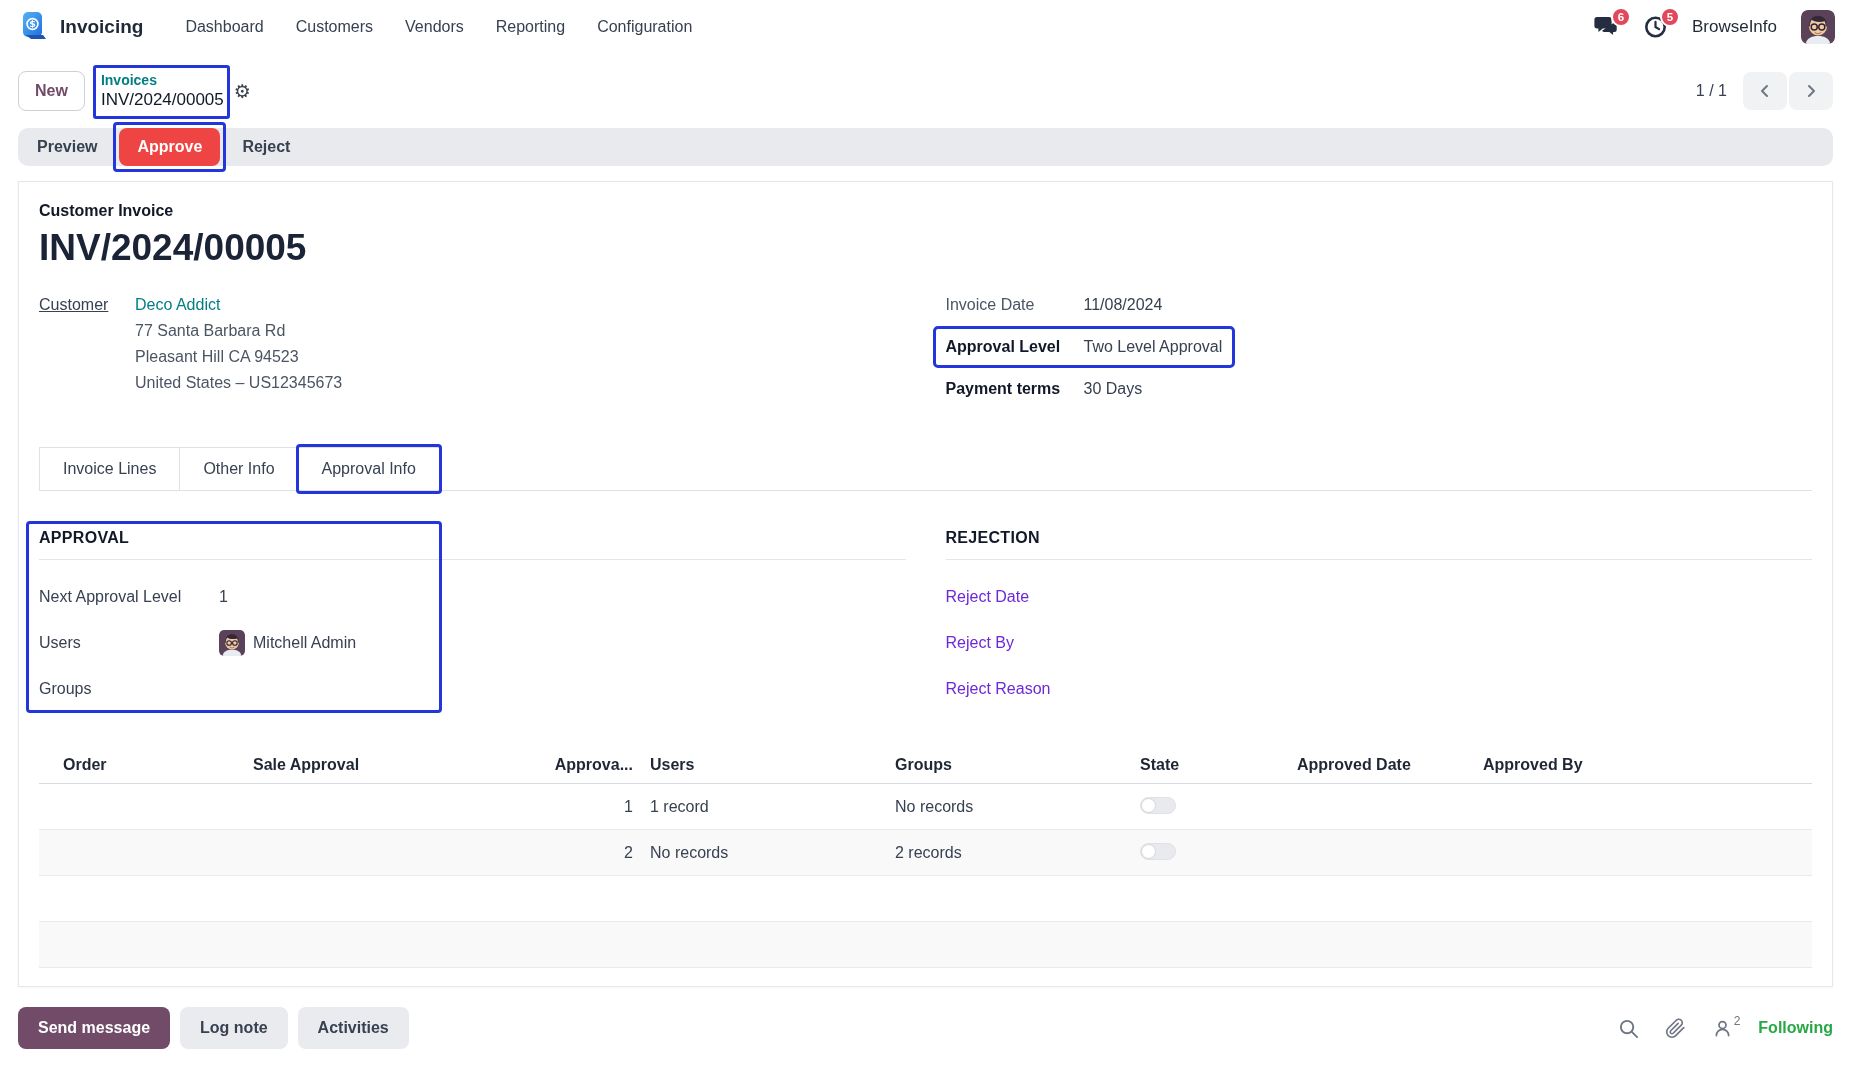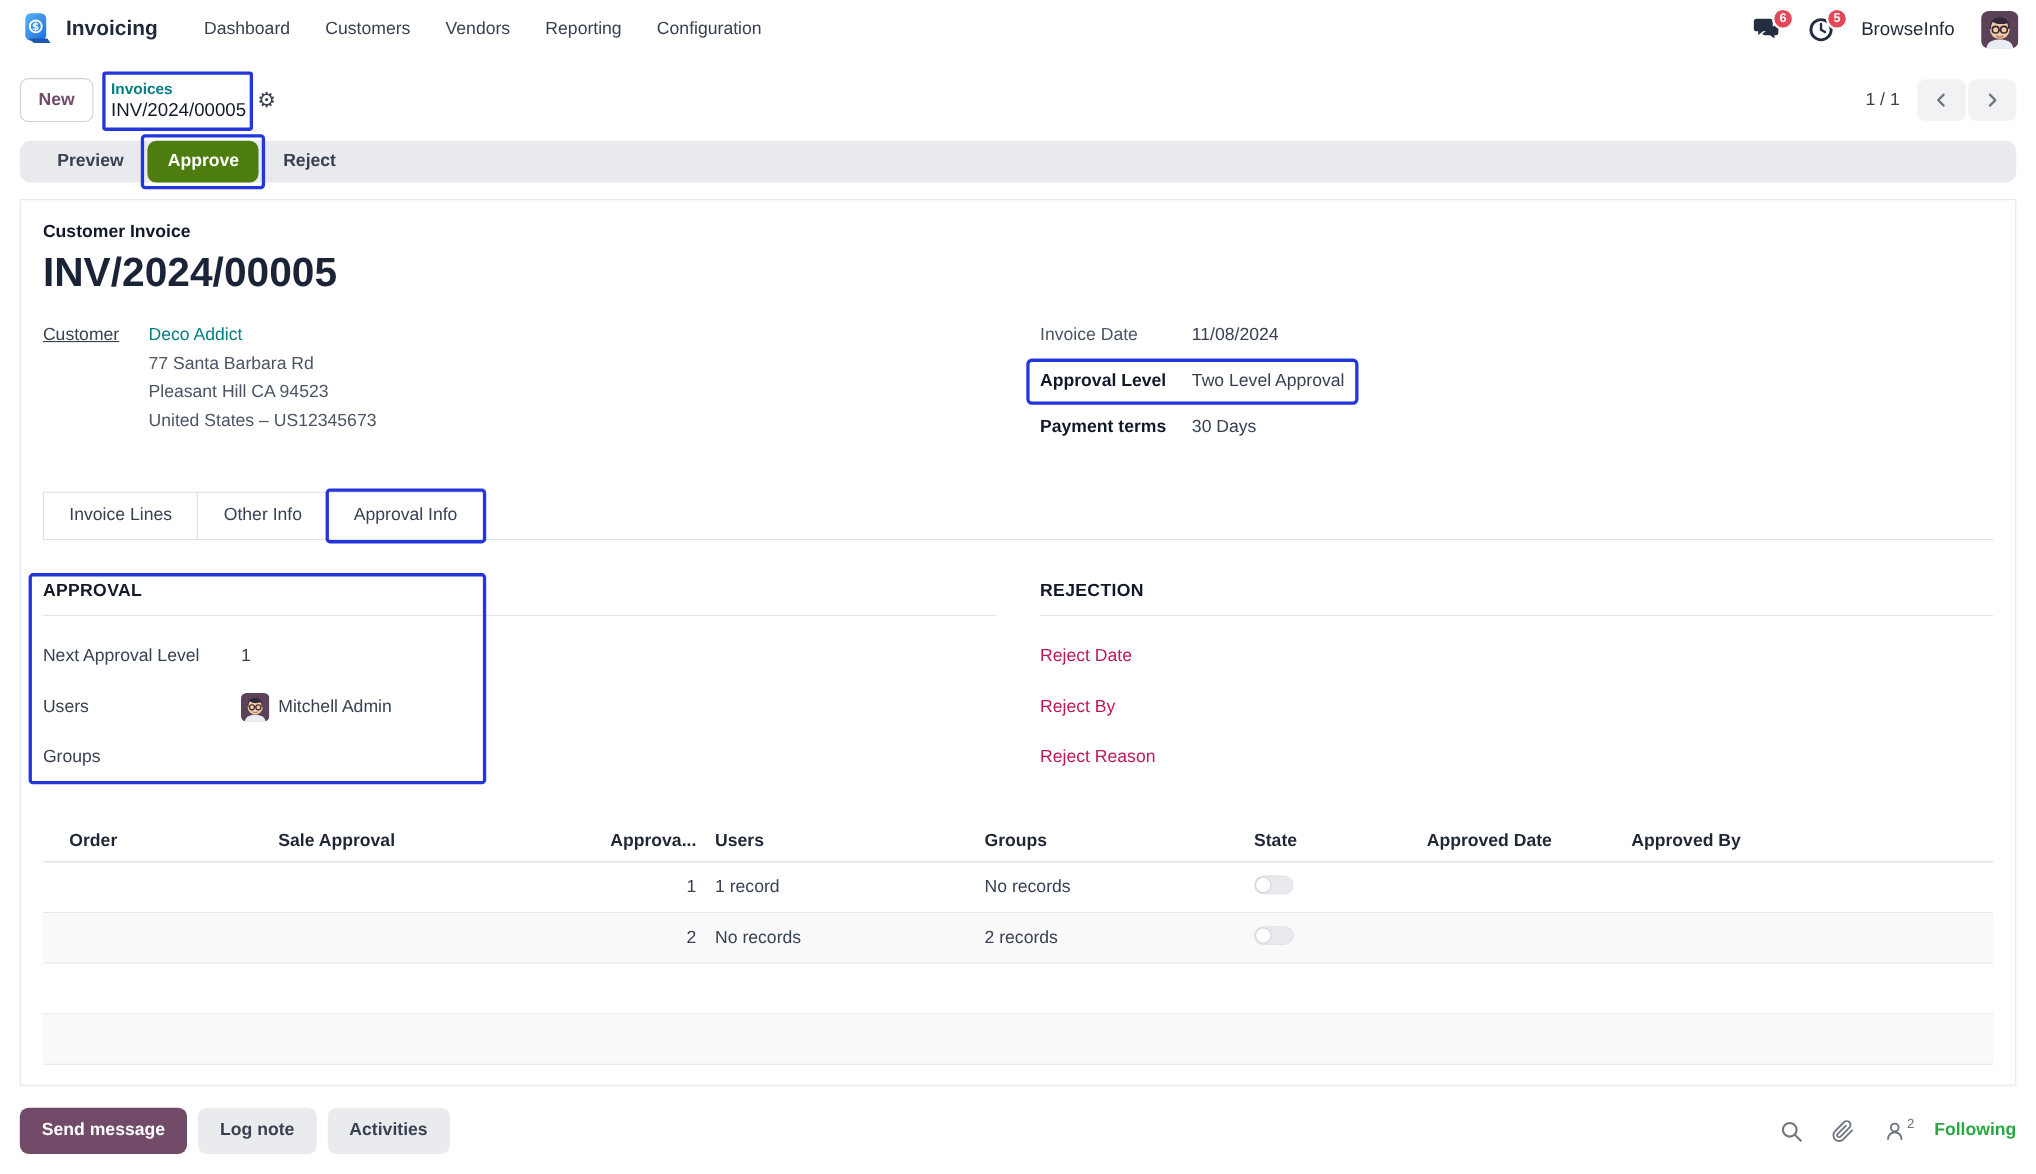--- a/index.html
+++ b/index.html
@@ -38,24 +38,24 @@
   .bc{display:flex;flex-direction:column;justify-content:center;margin-left:16px;line-height:1.2;}
   .bc-parent{color:#017e84;font-size:14px;font-weight:600;text-decoration:none;cursor:pointer;}
   .bc-current{color:#111827;font-size:17px;margin-top:1px;}
   .gear{margin-left:10px;font-size:19px;color:#3a4252;cursor:pointer;}
   .spacer{flex:1;}
   .pager-count{font-size:16px;color:#374151;margin-right:16px;}
   .pager-btn{width:44px;height:38px;background:#f1f2f4;border:none;border-radius:8px;display:inline-flex;align-items:center;justify-content:center;cursor:pointer;}
   .pager-btn + .pager-btn{margin-left:2px;}
 
   
-  .statusbar-row{height:38px;margin:0 18px;background:#e8eaed;border-radius:10px;display:flex;align-items:center;justify-content:space-between;padding:0 4px 0 20px;}
+  .statusbar-row{height:38px;margin:0 18px;background:#e8eaed;border-radius:10px;display:flex;align-items:center;justify-content:space-between;padding:0 4px 0 5px;}
   .left-buttons{display:flex;align-items:center;gap:8px;}
   .btn-flat{background:transparent;color:#374151;font-size:16px;font-weight:600;height:38px;padding:0 14px;border:none;border-radius:8px;cursor:pointer;}
-  .btn-primary{background:#4d7c0f;color:#fff;font-size:16px;font-weight:600;height:38px;padding:0 18px;border:none;border-radius:8px;cursor:pointer;}
+  .btn-primary{background:#ef4444;color:#fff;font-size:16px;font-weight:600;height:38px;padding:0 18px;border:none;border-radius:8px;cursor:pointer;}
   .states{display:flex;align-items:center;height:100%;margin-right:22px;}
   .state{font-size:16px;font-weight:500;color:#5b6573;padding:0 16px;cursor:pointer;}
   .state-active{display:flex;align-items:center;height:100%;background:#f6fbfb;padding:0 2px;cursor:pointer;}
   .state-active .state-label{font-size:16px;font-weight:700;color:#111827;padding:0 12px;}
 
   
   .sheet{margin:15px 18px 0;background:#fff;border:1px solid #e4e7ec;box-shadow:0 1px 2px rgba(0,0,0,.04);
          padding:20px 20px 50px;position:relative;height:806px;}
   .doc-type{font-size:16px;font-weight:600;color:#111827;}
   .doc-name{font-size:37px;font-weight:700;color:#1b2336;margin-top:6px;line-height:44px;}
@@ -75,21 +75,21 @@
   .tab{display:flex;align-items:center;padding:0 23px;border:1px solid #dee2e6;border-bottom:none;background:#fff;
        font-size:16px;color:#374151;font-weight:500;cursor:pointer;}
   .tab + .tab{margin-left:-1px;}
 
   
   .groups{display:grid;grid-template-columns:1fr 1fr;column-gap:40px;margin-top:38px;}
   .group h3{font-size:16px;font-weight:700;color:#111827;letter-spacing:.3px;padding-bottom:12px;border-bottom:1px solid #e2e5e9;}
   .group-rows{margin-top:24px;}
   .g-row{display:flex;align-items:center;min-height:26px;margin-bottom:20px;}
   .g-label{width:180px;flex-shrink:0;color:#374151;}
-  .g-label.muted{color:#be185d;}
+  .g-label.muted{color:#6d28d9;}
   .g-value{color:#374151;display:flex;align-items:center;gap:8px;}
   .mini-avatar{width:26px;height:26px;border-radius:5px;overflow:hidden;display:inline-flex;flex-shrink:0;}
   .group.approval{position:relative;}
 
   
   .otable{margin-top:24px;}
   .trow{display:grid;grid-template-columns:190px 300px 108px 245px 245px 157px 186px 1fr;align-items:center;}
   .thead{height:38px;border-bottom:1px solid #d7dade;font-weight:700;color:#1f2735;}
   .tbody-row{height:46px;border-bottom:1px solid #e7e9ec;color:#374151;cursor:pointer;}
   .tbody-row.even{background:#f9f9fa;}

